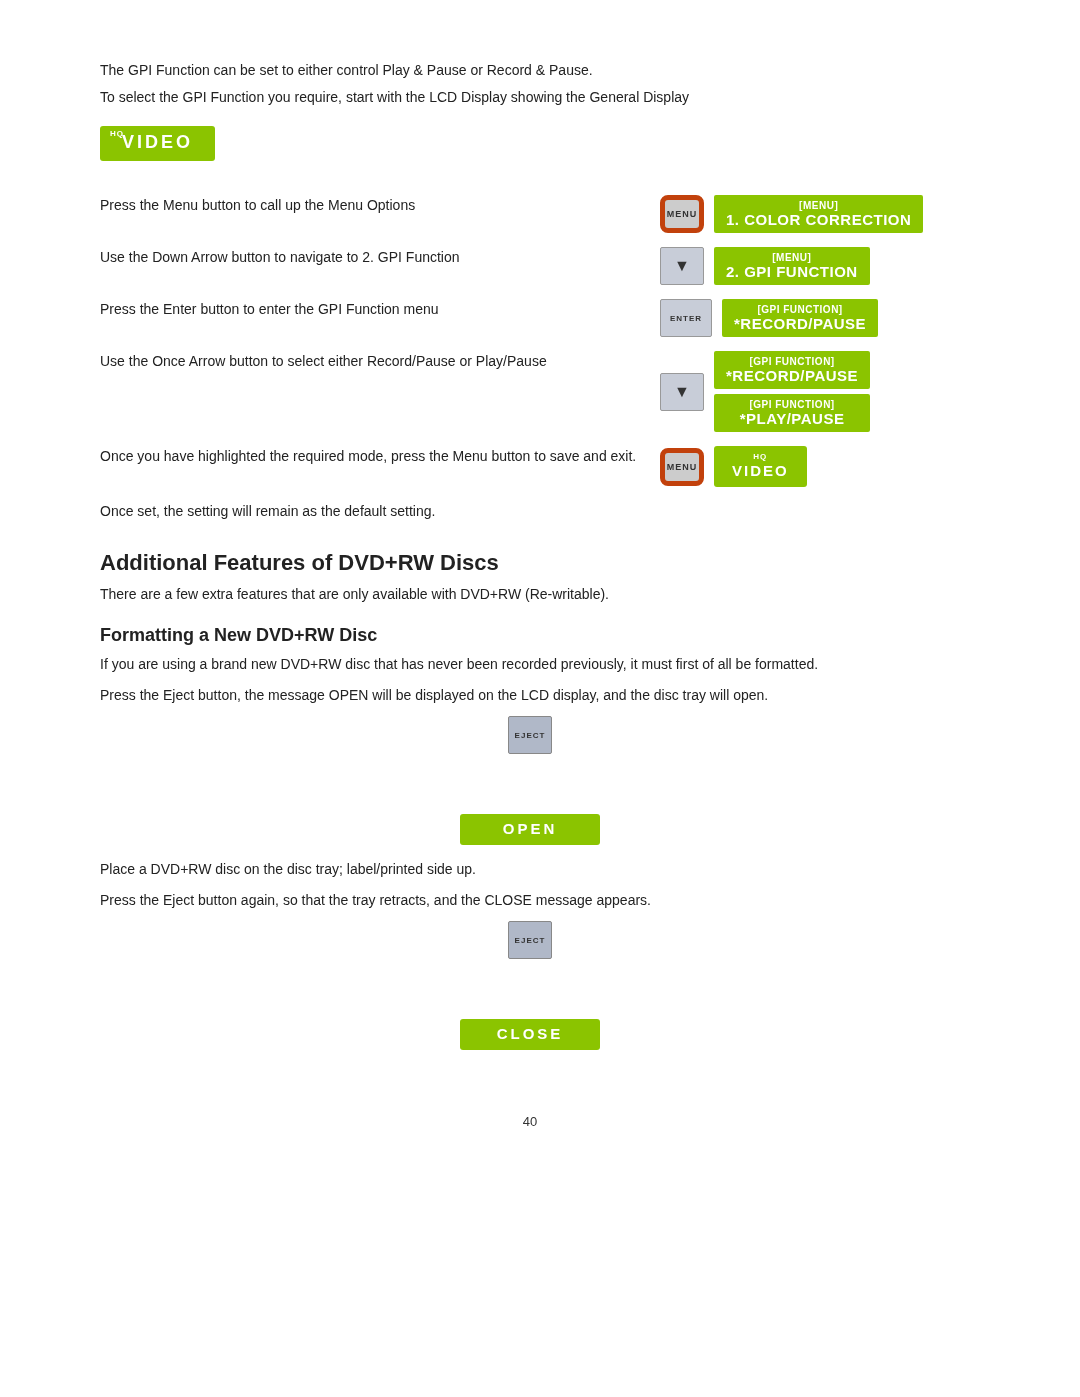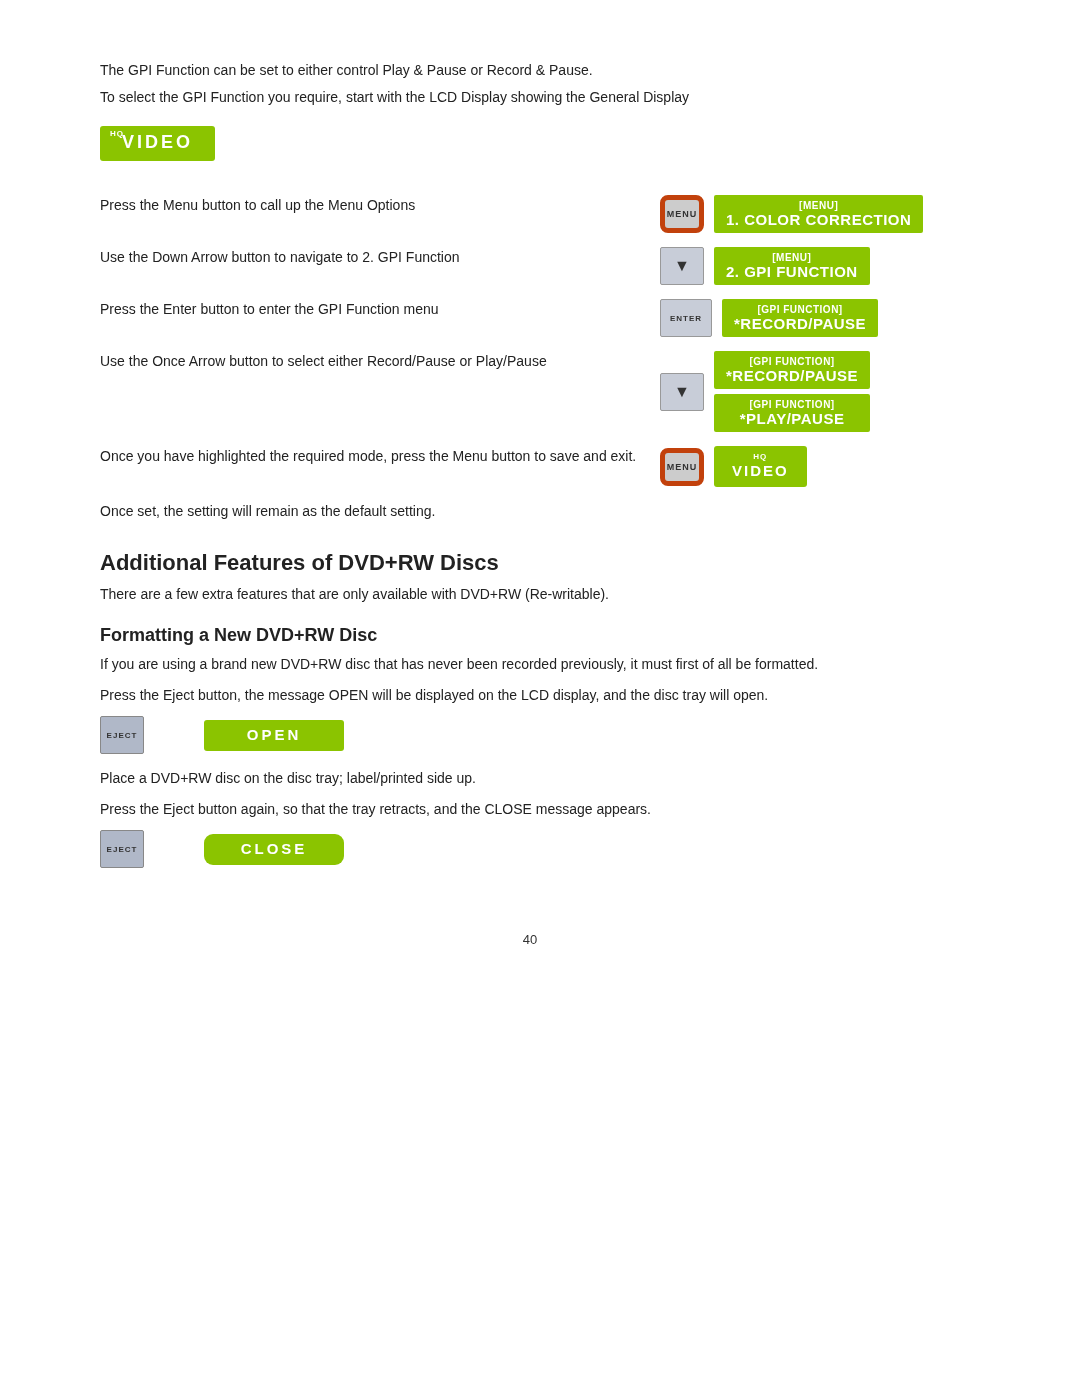--- a/index.html
+++ b/index.html
@@ -156,21 +156,21 @@
       text-align: center;
     }
     .lcd-close {
       display: inline-block;
       background: #8bc400;
       color: #fff;
       font-weight: bold;
       font-size: 15px;
       letter-spacing: 3px;
       padding: 6px 30px 8px 30px;
-      border-radius: 9px;
+      border-radius: 3px;
       min-width: 140px;
       text-align: center;
     }
     .section-heading {
       font-size: 22px;
       font-weight: bold;
       margin: 28px 0 8px 0;
     }
     .sub-heading {
       font-size: 18px;
@@ -181,20 +181,21 @@
       text-align: center;
       margin-top: 64px;
       font-size: 13px;
       color: #333;
     }
     .eject-open-row {
       display: flex;
       align-items: center;
       gap: 60px;
       margin: 10px 0 14px 0;
+      flex-direction: column;
     }
     .gpi-pair {
       display: flex;
       flex-direction: column;
       gap: 5px;
     }
     .instruction-group {
       display: flex;
       align-items: flex-start;
       margin-bottom: 14px;

